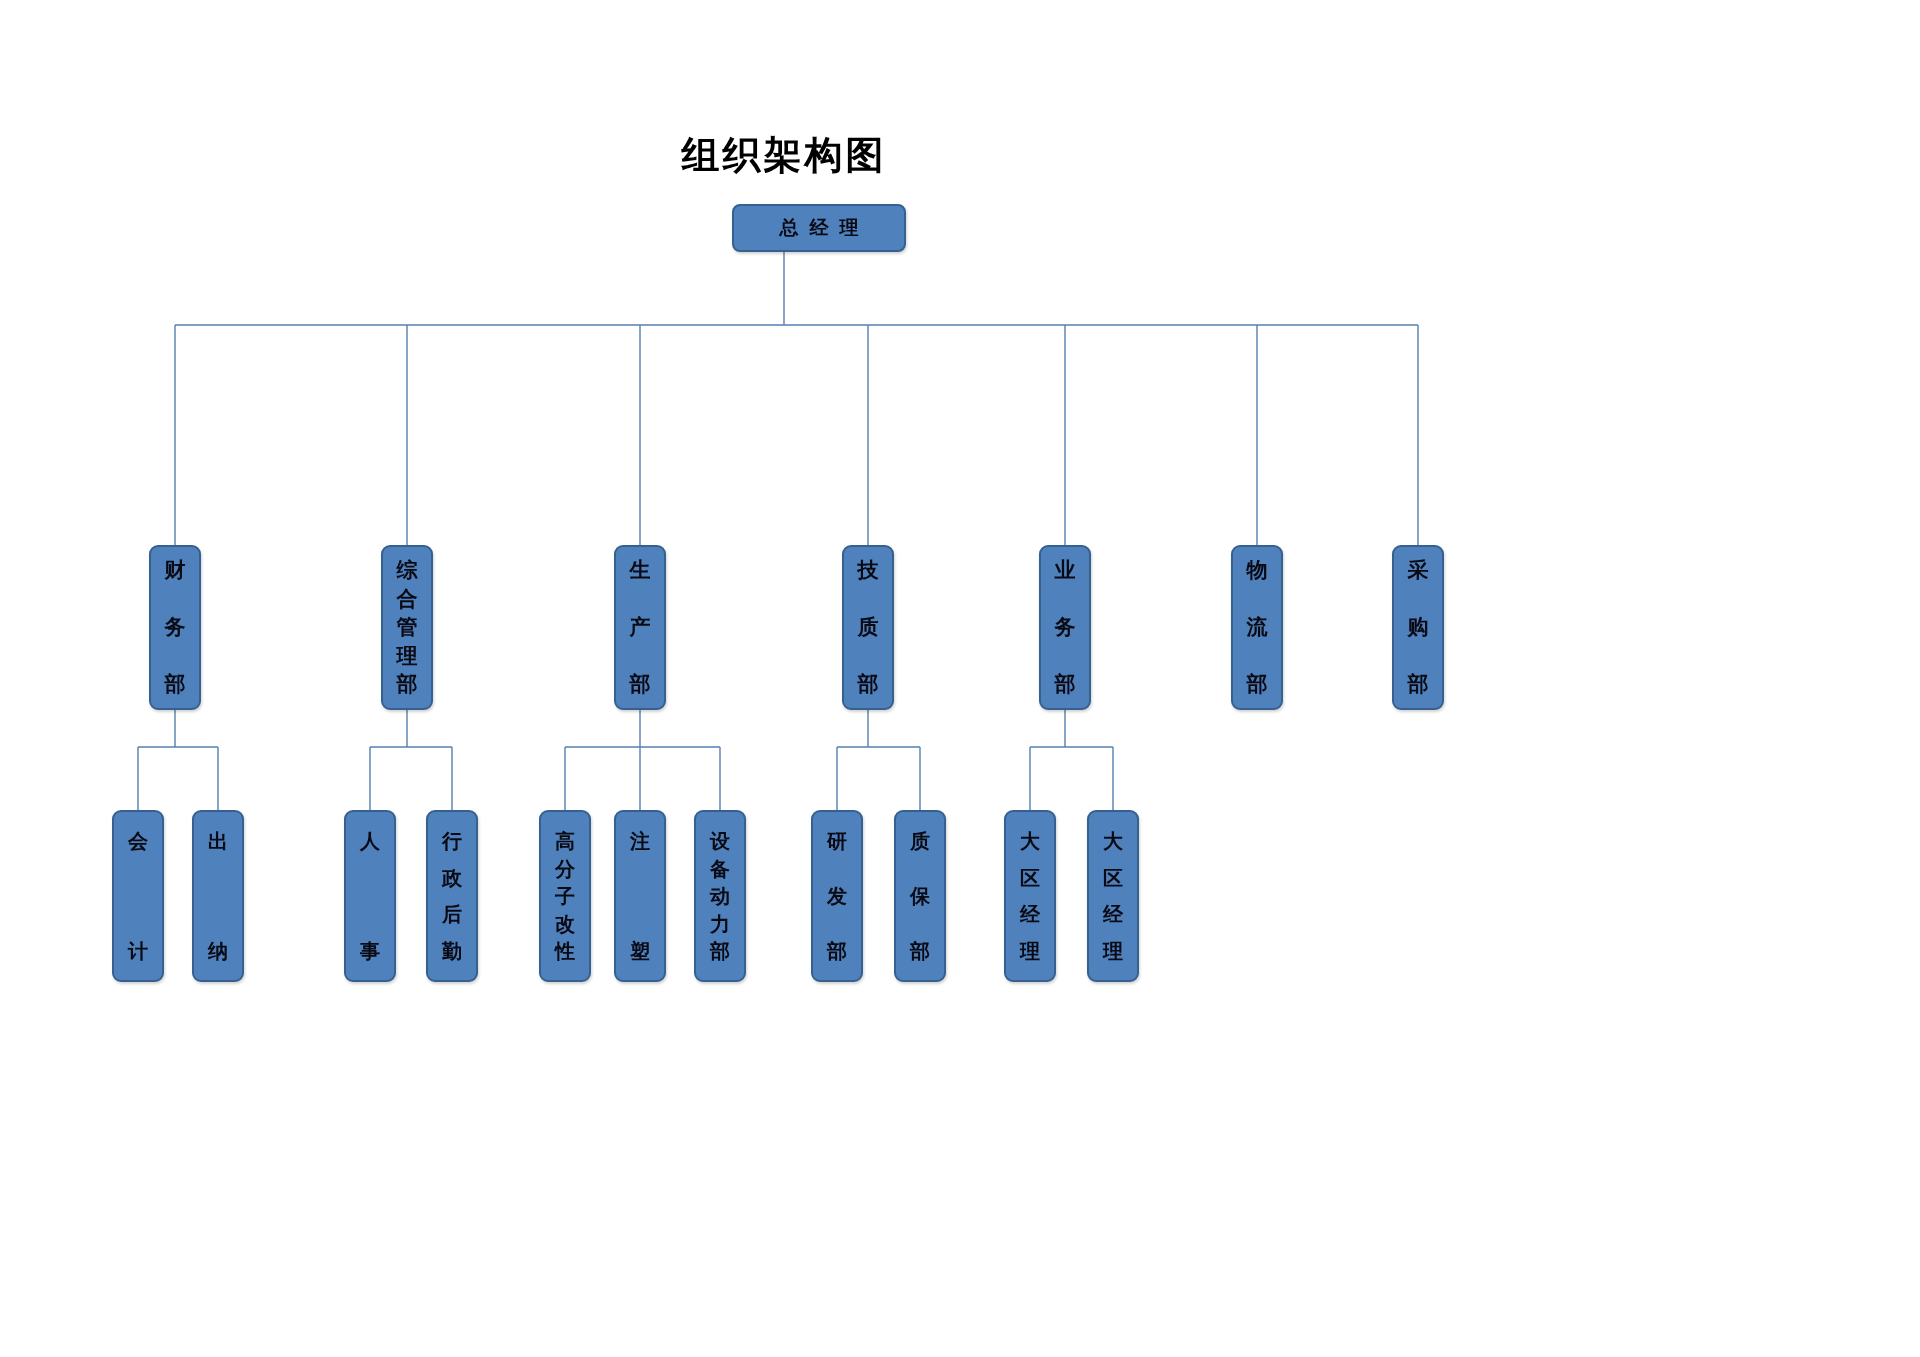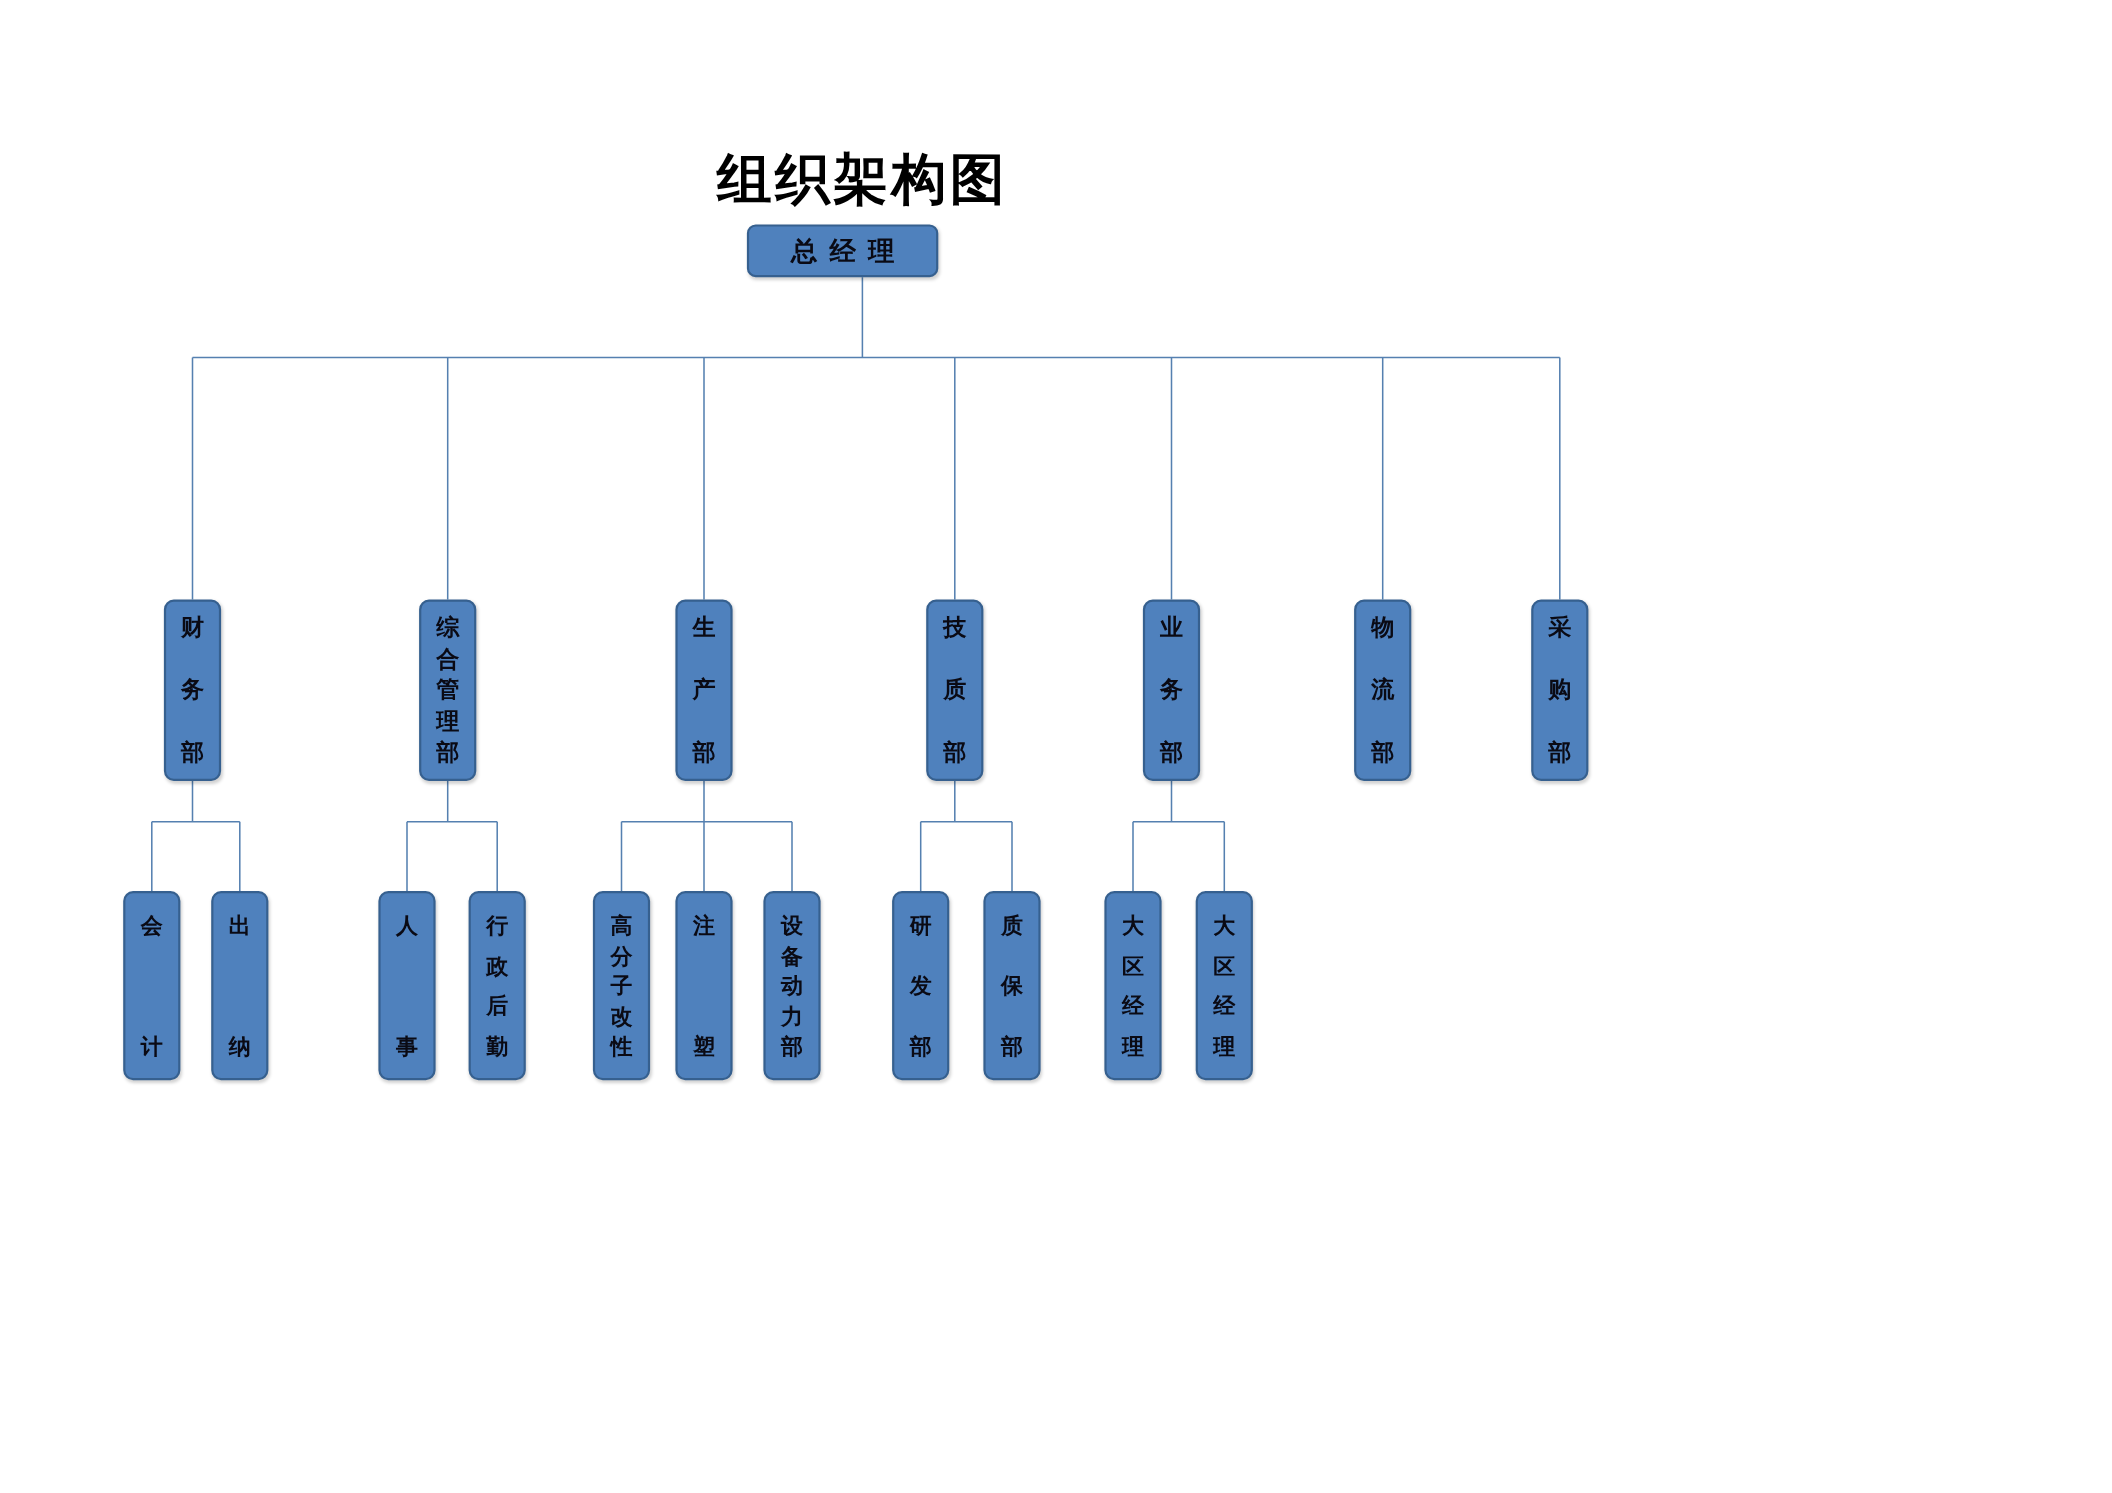--- a/index.html
+++ b/index.html
@@ -4,33 +4,33 @@
 <style>
   html, body { margin:0; padding:0; background:#ffffff; }
   .canvas {
     position:relative; width:1920px; height:1357px; background:#ffffff;
     font-family:"DejaVu Sans","Liberation Sans",sans-serif; overflow:hidden;
   }
   .connectors { position:absolute; left:0; top:0; width:1920px; height:1357px; }
   .cline { stroke:var(--line-color,#4f81bd); stroke-width:1.4; fill:none; }
   .title {
     position:absolute; left:784px; top:130px; transform:translateX(-50%);
-    margin:0; font-size:50px; font-weight:bold; color:#000000;
+    margin:0; font-size:38px; font-weight:bold; color:#000000;
     letter-spacing:3px; white-space:nowrap;
   }
   .node {
     position:absolute; background:var(--box-fill,#4f81bd);
     border:2.5px solid var(--box-border,#36608f);
     border-radius:9px; box-sizing:border-box; color:#0a0a14; font-weight:bold;
     box-shadow:1px 2px 3px rgba(0,0,0,0.18);
   }
   .root-node {
-    left:679px; top:204px; width:174px; height:48px;
+    left:732px; top:204px; width:174px; height:48px;
     display:flex; align-items:center; justify-content:center;
-    font-size:24px; letter-spacing:11px; padding-left:11px; border-radius:8px;
+    font-size:19px; letter-spacing:11px; padding-left:11px; border-radius:8px;
   }
   .vbox {
     width:52px; display:flex; flex-direction:column;
     justify-content:space-between; align-items:center;
   }
   .vbox span { line-height:1; display:block; }
   .dept { top:545px; height:165px; padding:13px 0; font-size:21px; }
   .sub  { top:810px; height:172px; padding:19px 0; font-size:20px; }
 </style>
 </head>

